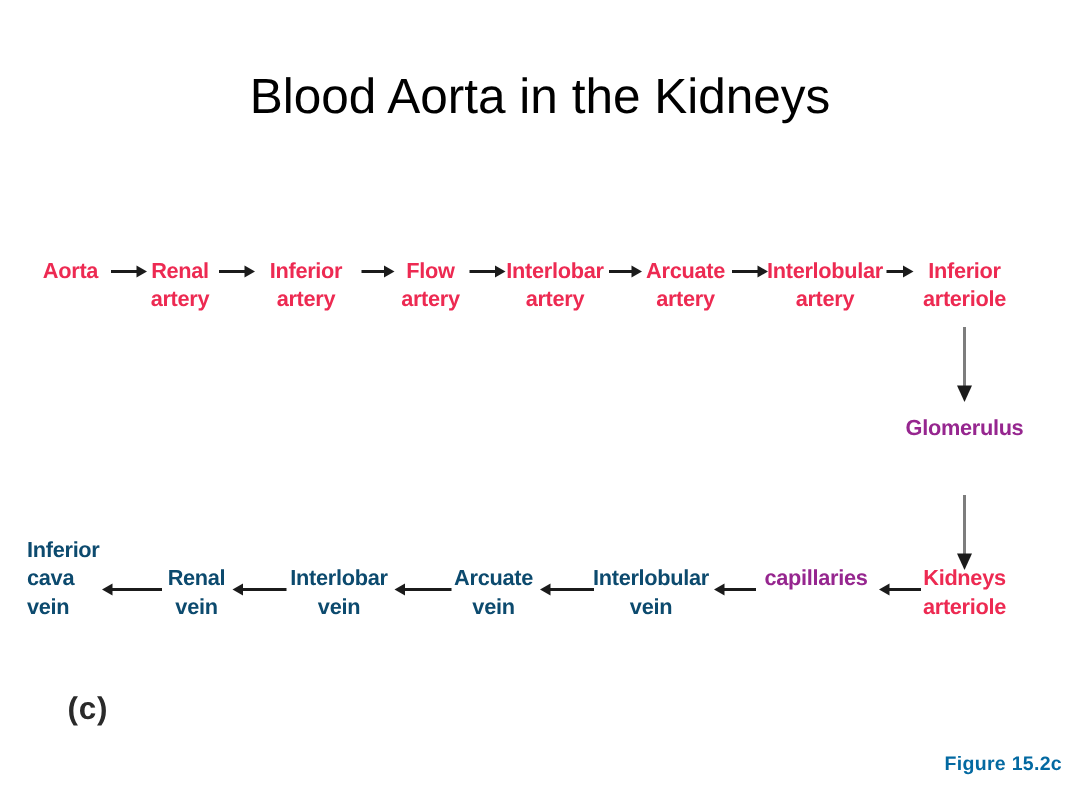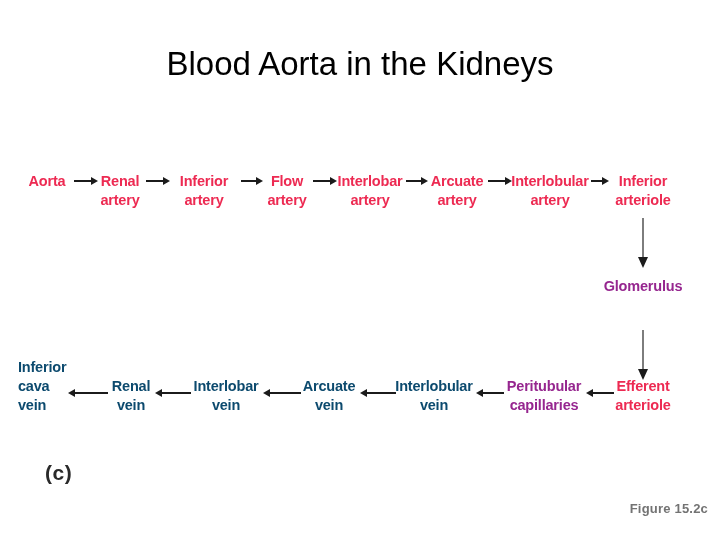--- a/index.html
+++ b/index.html
@@ -123,21 +123,21 @@
     font-weight: bold;
     color: #2a2a2a;
     letter-spacing: 0.5px;
   }
   .fig-caption {
     position: absolute;
     right: 12px;
     top: 501px;
     font-size: 13px;
     font-weight: bold;
-    color: #737373;
+    color: #0369a1;
     letter-spacing: 0.2px;
     margin-left: 28px;
   }
 </style>
 </head>
 <body>
 
 <div id="slide">
 
   <div class="slide-title">Blood Aorta in the Kidneys</div>
@@ -277,31 +277,30 @@
       <span class="ln">Interlobular</span>
       <span class="ln">vein</span>
     </div>
 
     <div class="arrow-h left" style="left:476px; top:388px; width:28px;">
       <span class="shaft" style="left:6px; width:22px;"></span>
         <span class="head"></span>
     </div>
 
     <div class="node purple" style="left:498px; top:377px; width:92px;">
-      <span class="ln">Peritubular</span>
       <span class="ln">capillaries</span>
     </div>
 
     <div class="arrow-h left" style="left:586px; top:388px; width:28px;">
       <span class="shaft" style="left:6px; width:22px;"></span>
         <span class="head"></span>
     </div>
 
     <div class="node artery" style="left:604px; top:377px; width:78px;">
-      <span class="ln">Efferent</span>
+      <span class="ln">Kidneys</span>
       <span class="ln">arteriole</span>
     </div>
 
   </div>
 
   <div class="panel-label">(c)</div>
   <div class="fig-caption">Figure 15.2c</div>
 
 </div>
 

